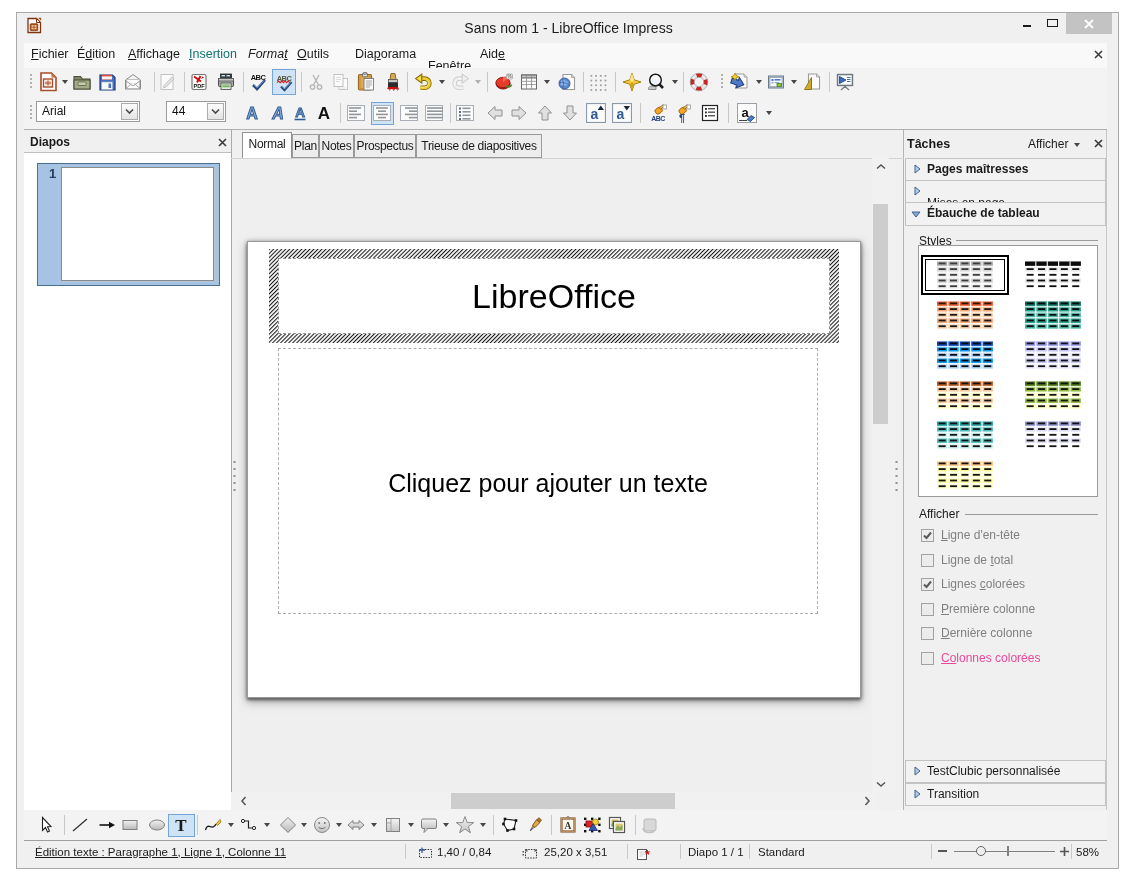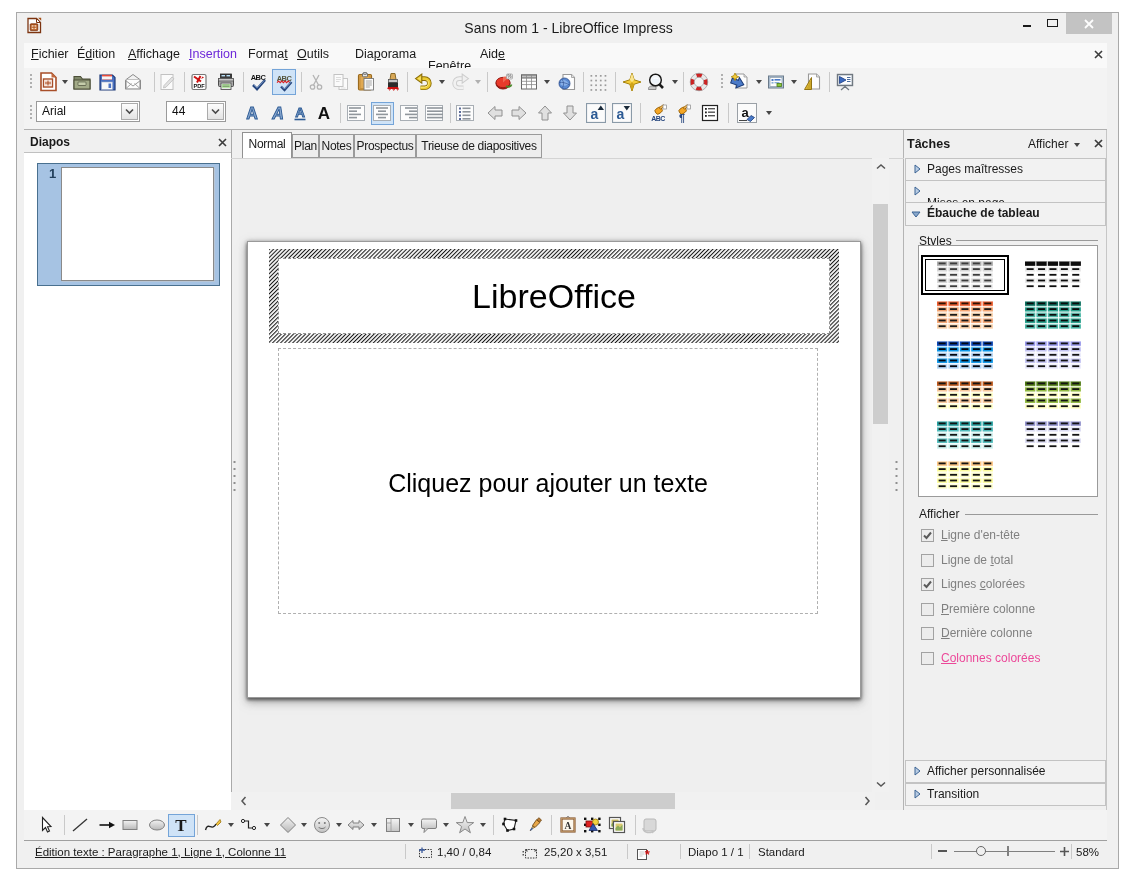--- a/index.html
+++ b/index.html
@@ -25,22 +25,22 @@
 <div class="abs" style="left:1047px;top:19px;width:11px;height:8px;border:1.6px solid #1a1a1a;background:transparent;box-sizing:border-box;"></div>
 <div class="abs" style="left:1066px;top:13px;width:46px;height:21px;background:#c3c3c3;"></div>
 <svg class="abs" style="left:1084px;top:19px;width:10px;height:10px;" viewBox="0 0 10 10">
     <path d="M1 1 L9 9 M9 1 L1 9" stroke="#fdfdfd" stroke-width="1.8"></path>
   </svg>
 <div class="abs" style="left:24px;top:42.5px;width:1083px;height:818.5px;background:#f5f5f5;"></div>
 <div class="abs" style="left:24px;top:42.5px;width:1083px;height:25.5px;background:#f9f9f9;"></div>
 <div class="abs" style="left:31px;top:47px;font-size:12.5px;color:#1a1a1a;"><u>F</u>ichier</div>
 <div class="abs" style="left:77px;top:47px;font-size:12.5px;color:#1a1a1a;">É<u>d</u>ition</div>
 <div class="abs" style="left:128px;top:47px;font-size:12.5px;color:#1a1a1a;"><u>A</u>ffichage</div>
-<div class="abs" style="left:189px;top:47px;font-size:12.5px;color:#6d28d9;"><u>I</u>nsertion</div>
-<div class="abs" style="left:248px;top:47px;font-size:12.5px;color:#1a1a1a;">Forma<u>t</u></div>
+<div class="abs" style="left:189px;top:47px;font-size:12.5px;color:#0f766e;"><u>I</u>nsertion</div>
+<div class="abs" style="left:248px;top:47px;font-size:12.5px;color:#1a1a1a;font-style:italic;">Forma<u>t</u></div>
 <div class="abs" style="left:297px;top:47px;font-size:12.5px;color:#1a1a1a;"><u>O</u>utils</div>
 <div class="abs" style="left:355px;top:47px;font-size:12.5px;color:#1a1a1a;">Dia<u>p</u>orama</div>
 <div class="abs" style="left:428px;top:47px;font-size:12.5px;color:#1a1a1a;margin-top:12px;">Fe<u>n</u>être</div>
 <div class="abs" style="left:480px;top:47px;font-size:12.5px;color:#1a1a1a;">Aid<u>e</u></div>
 <svg class="abs" style="left:1094px;top:50px;width:9px;height:9px;" viewBox="0 0 9 9">
     <path d="M1 1 L8 8 M8 1 L1 8" stroke="#3c3c3c" stroke-width="1.6"></path>
   </svg>
 <div class="abs" style="left:24px;top:68px;width:1083px;height:30px;background:#f3f3f3;"></div>
 <div class="abs" style="left:24px;top:98px;width:1083px;height:32px;background:#f3f3f3;border-bottom:1px solid #b0b0b0;box-sizing:border-box;"></div>
 <svg class="abs" style="left:29px;top:73px;width:4px;height:18px;" viewBox="0 0 4 18">
@@ -468,21 +468,21 @@
 <div class="abs" style="left:907px;top:136.5px;font-size:12.5px;font-weight:bold;color:#1a1a1a;">Tâches</div>
 <div class="abs" style="left:1028px;top:137px;font-size:12px;color:#1a1a1a;">Afficher</div>
 <div class="dd" style="left:1074px;top:143px;"></div>
 <svg class="abs" style="left:1094px;top:139px;width:9px;height:9px;" viewBox="0 0 9 9">
     <path d="M1 1 L8 8 M8 1 L1 8" stroke="#3c3c3c" stroke-width="1.7"></path>
   </svg>
 <div class="abs" style="left:905px;top:158px;width:201px;height:23px;background:#f2f2f2;border:1px solid #c3c3c3;box-sizing:border-box;"></div>
 <svg class="abs" style="left:912px;top:164px;width:10px;height:10px;" viewBox="0 0 10 10">
     <path d="M3 1 L3 9 L8 5 Z" fill="#b8cce4" stroke="#3c6494" stroke-width="1"></path>
   </svg>
-<div class="abs" style="left:927px;top:162px;font-size:12px;font-weight:normal;color:#1a1a1a;">Pages maîtresses</div>
+<div class="abs" style="left:927px;top:162px;font-size:12px;font-weight:bold;color:#1a1a1a;">Pages maîtresses</div>
 <div class="abs" style="left:905px;top:180px;width:201px;height:23px;background:#f2f2f2;border:1px solid #c3c3c3;box-sizing:border-box;"></div>
 <svg class="abs" style="left:912px;top:186px;width:10px;height:10px;" viewBox="0 0 10 10">
     <path d="M3 1 L3 9 L8 5 Z" fill="#b8cce4" stroke="#3c6494" stroke-width="1"></path>
   </svg>
 <div class="abs" style="left:927px;top:184px;font-size:12px;font-weight:normal;color:#1a1a1a;margin-top:12px;">Mises en page</div>
 <div class="abs" style="left:905px;top:202px;width:201px;height:24px;background:#f2f2f2;border:1px solid #c3c3c3;box-sizing:border-box;"></div>
 <svg class="abs" style="left:911px;top:209px;width:10px;height:10px;" viewBox="0 0 10 10">
     <path d="M1 3 L9 3 L5 8 Z" fill="#89a8cc" stroke="#3c6494" stroke-width="1"></path>
   </svg>
 <div class="abs" style="left:927px;top:206px;font-size:12px;font-weight:bold;color:#1a1a1a;">Ébauche de tableau</div>
@@ -1355,21 +1355,21 @@
 <div class="abs" style="left:921px;top:602.5px;width:13px;height:13px;background:#ececec;border:1px solid #a2a2a2;box-sizing:border-box;"></div>
 <div class="abs" style="left:941px;top:601.5px;font-size:12px;color:#808080;"><u>P</u>remière colonne</div>
 <div class="abs" style="left:921px;top:627px;width:13px;height:13px;background:#ececec;border:1px solid #a2a2a2;box-sizing:border-box;"></div>
 <div class="abs" style="left:941px;top:626px;font-size:12px;color:#808080;"><u>D</u>ernière colonne</div>
 <div class="abs" style="left:921px;top:651.5px;width:13px;height:13px;background:#ececec;border:1px solid #a2a2a2;box-sizing:border-box;"></div>
 <div class="abs" style="left:941px;top:650.5px;font-size:12px;color:#ec4899;"><u>Co</u>lonnes colorées</div>
 <div class="abs" style="left:905px;top:760px;width:201px;height:23px;background:#f2f2f2;border:1px solid #c3c3c3;box-sizing:border-box;"></div>
 <svg class="abs" style="left:912px;top:766px;width:10px;height:10px;" viewBox="0 0 10 10">
     <path d="M3 1 L3 9 L8 5 Z" fill="#b8cce4" stroke="#3c6494" stroke-width="1"></path>
   </svg>
-<div class="abs" style="left:927px;top:764px;font-size:12px;font-weight:normal;color:#1a1a1a;">Afficher personnalisée</div>
+<div class="abs" style="left:927px;top:764px;font-size:12px;font-weight:normal;color:#1a1a1a;">TestClubic personnalisée</div>
 <div class="abs" style="left:905px;top:783px;width:201px;height:23px;background:#f2f2f2;border:1px solid #c3c3c3;box-sizing:border-box;"></div>
 <svg class="abs" style="left:912px;top:789px;width:10px;height:10px;" viewBox="0 0 10 10">
     <path d="M3 1 L3 9 L8 5 Z" fill="#b8cce4" stroke="#3c6494" stroke-width="1"></path>
   </svg>
 <div class="abs" style="left:927px;top:787px;font-size:12px;font-weight:normal;color:#1a1a1a;">Transition</div>
 <div class="abs" style="left:24px;top:810px;width:1083px;height:31px;background:#f3f3f3;border-bottom:1px solid #9f9f9f;box-sizing:border-box;"></div>
 <div class="abs sep1" style="left:64px;top:815px;width:1px;height:20px;"></div>
 <div class="abs sep1" style="left:197px;top:815px;width:1px;height:20px;"></div>
 <div class="abs sep1" style="left:493px;top:815px;width:1px;height:20px;"></div>
 <div class="abs sep1" style="left:551px;top:815px;width:1px;height:20px;"></div>

